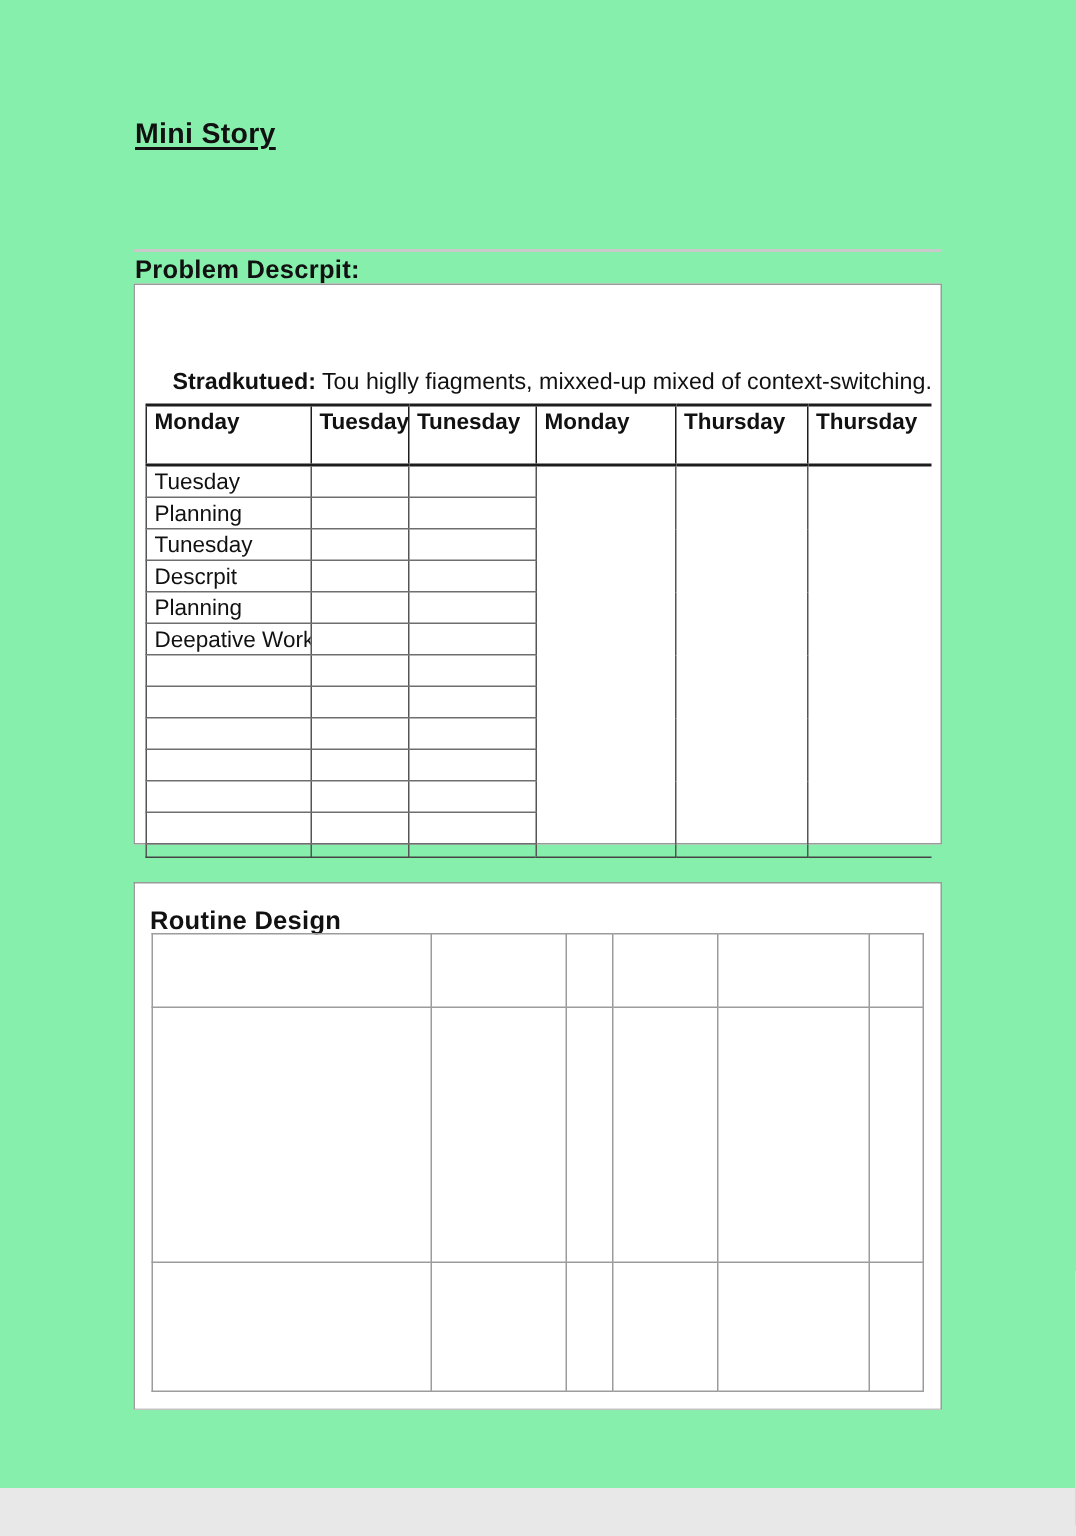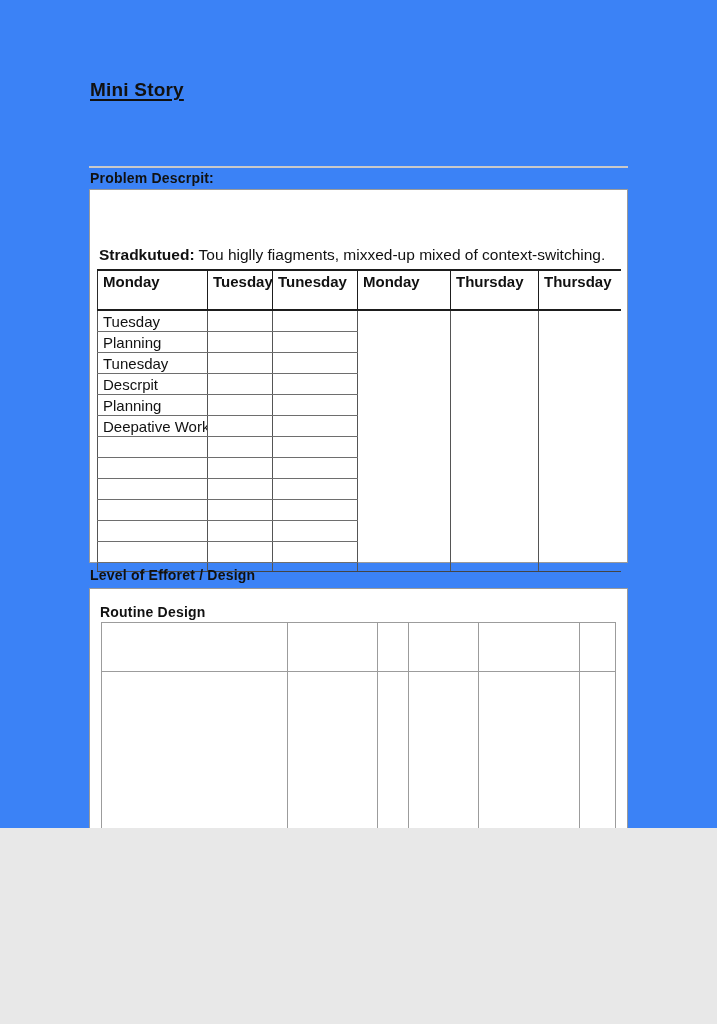--- a/index.html
+++ b/index.html
@@ -1,19 +1,19 @@
 <!DOCTYPE html>
 <html><head>
 <meta charset="utf-8">
 <style>
   html,body{margin:0;padding:0;background:#e8e8e8;}
   .page{
     position:relative;
-    width:717px;height:828px;
-    background:#3b82f6;
+    width:717px;height:992px;
+    background:#86efac;
     margin:0 auto;
     font-family:"Liberation Sans","DejaVu Sans",sans-serif;
     color:#111;
     overflow:hidden;
   }
   .abs{position:absolute;}
 
   
   .kicker{
     left:90px;top:79px;
@@ -26,40 +26,40 @@
   .title{
     left:88px;top:104px;
     font-size:37px;font-weight:bold;
     letter-spacing:.5px;
   }
   .divider{
     left:89px;top:166px;width:539px;height:0;
     border-top:2px solid #c9c9c9;
   }
   .section-heading{
-    font-size:14px;font-weight:bold;letter-spacing:.2px;
+    font-size:17px;font-weight:bold;letter-spacing:.2px;
   }
   .problem-heading{left:90px;top:170px;}
   .effort-heading{left:90px;top:567px;}
   .routine-heading{left:100px;top:604px;}
 
   
   .outline-box{
     border:1.5px solid #9a9a9a;
     background:#fff;
   }
   .box1{left:89px;top:189px;width:537px;height:372px;}
   .box2{left:89px;top:588px;width:537px;height:350px;border-bottom-color:#c4c4c4;}
 
   
   .note{
     left:99px;top:246px;
     font-size:15.5px;
   }
-  .note b{font-weight:bold;}
+  .note b{font-weight:bold;margin-left:16px;}
 
   
   .t1{
     left:97px;top:269px;
     border-collapse:collapse;
     table-layout:fixed;
     width:523px;
   }
   .t1 th{
     font-size:15px;font-weight:bold;text-align:left;
@@ -200,21 +200,20 @@
           <td></td>
         </tr>
       <tr class="thin">
           <td></td>
           <td></td>
           <td></td>
         </tr>
     </tbody>
   </table>
 
-  <div class="abs section-heading effort-heading">Level of Efforet / Design</div>
 
   <div class="abs outline-box box2"></div>
 
   <div class="abs section-heading routine-heading">Routine Design</div>
 
   <table class="abs t2">
     <colgroup>
       <col style="width:186px">
         <col style="width:90px">
         <col style="width:31px">

